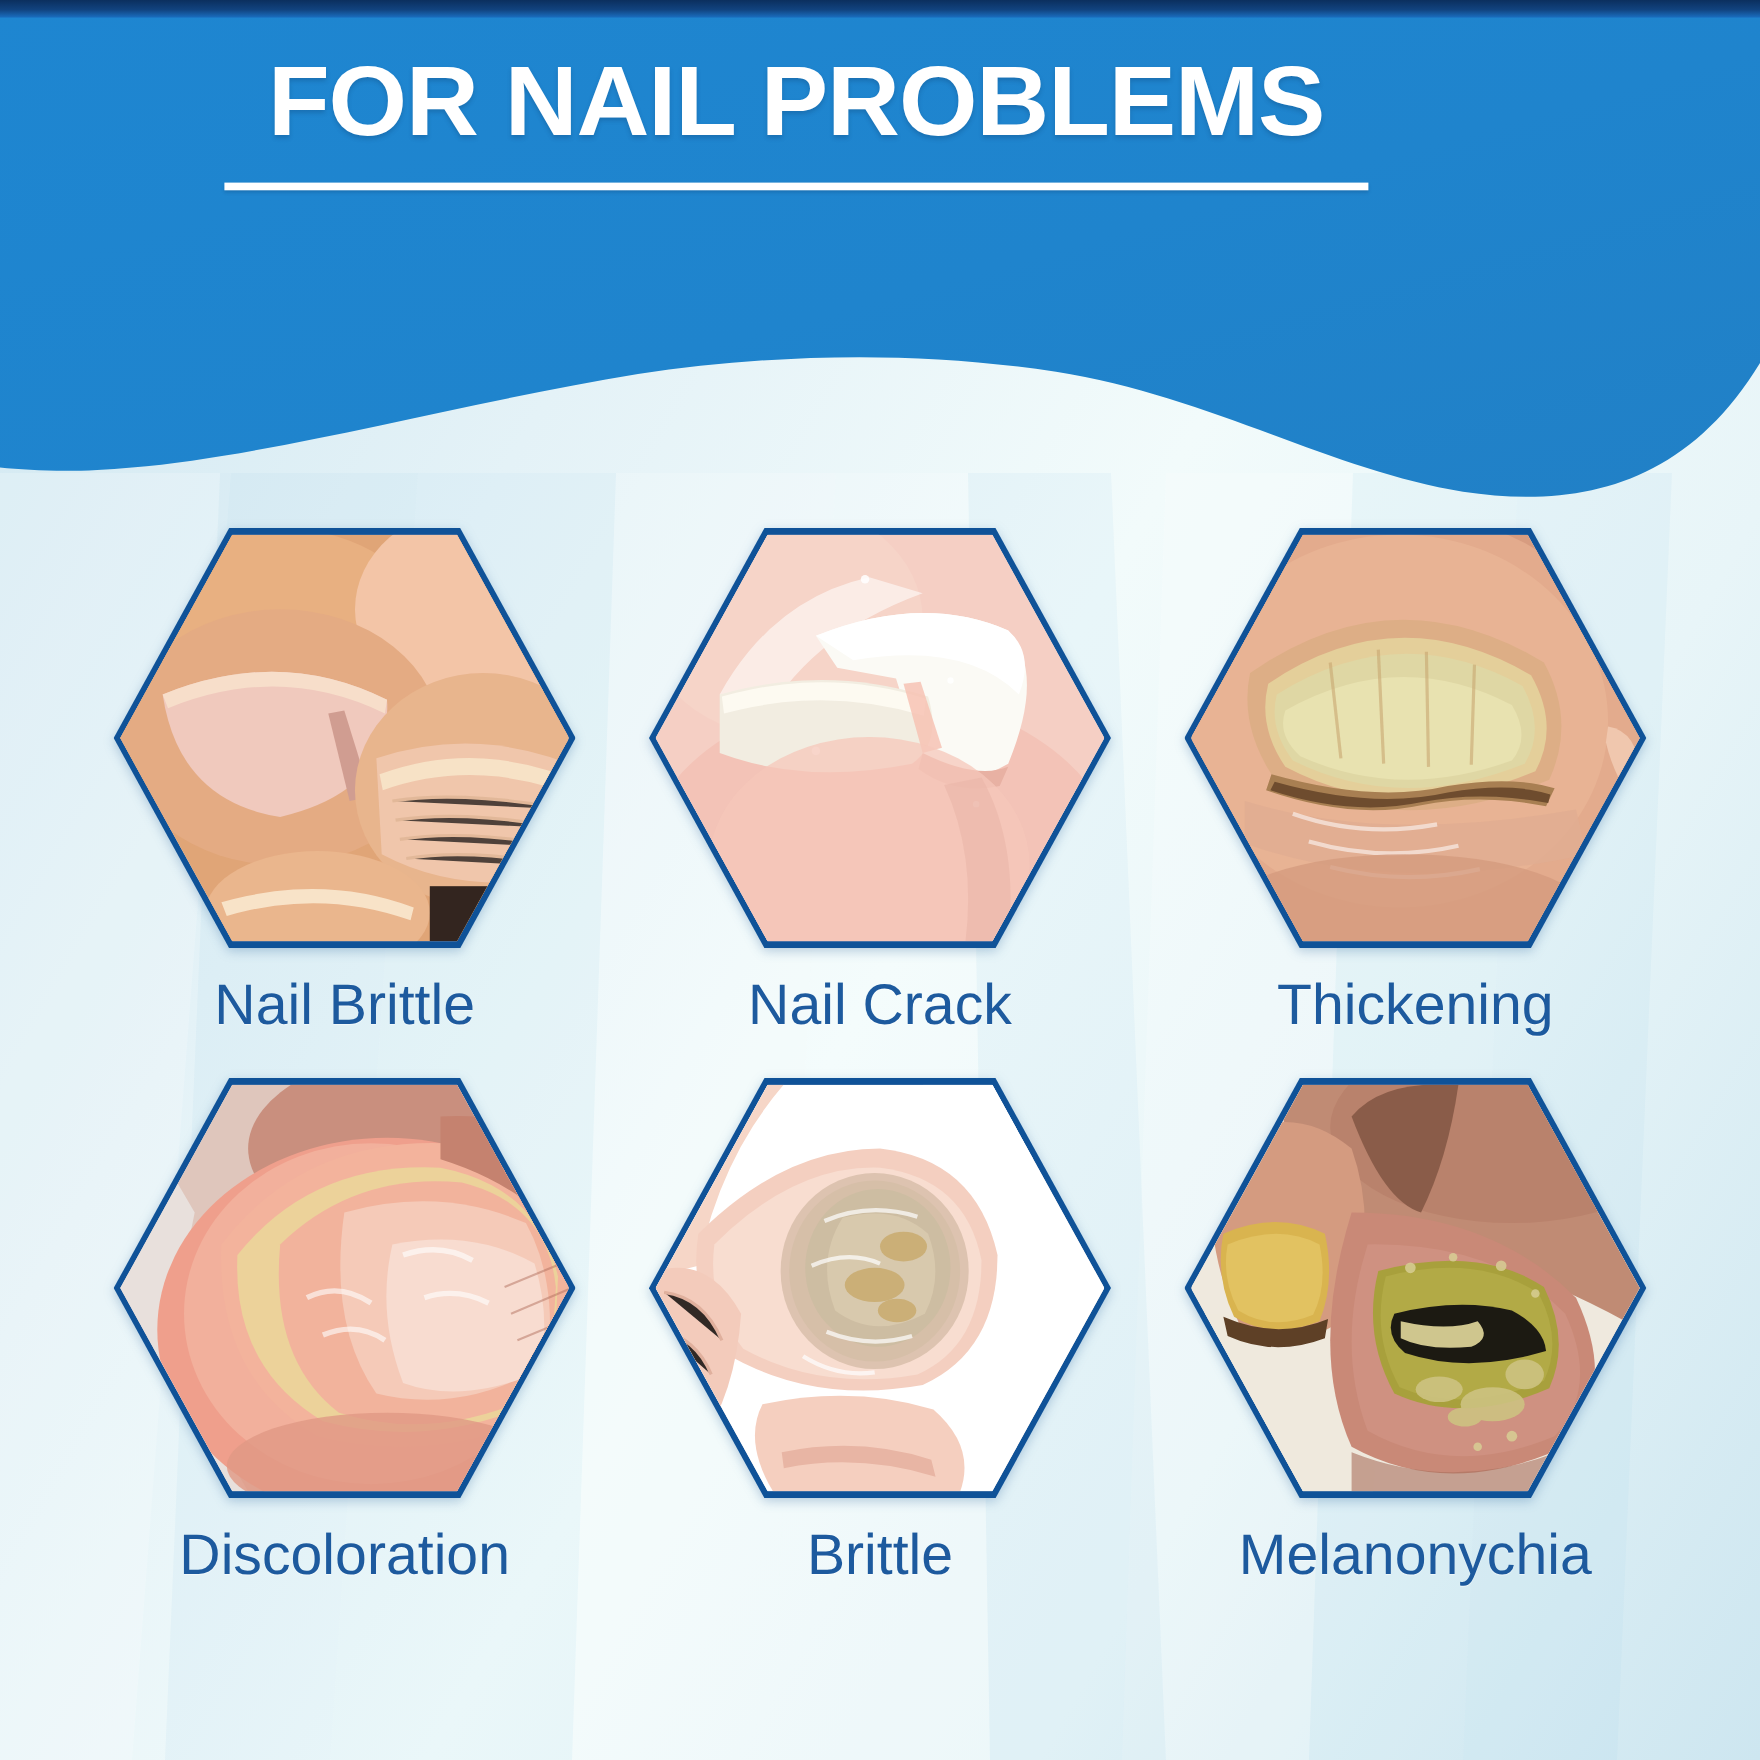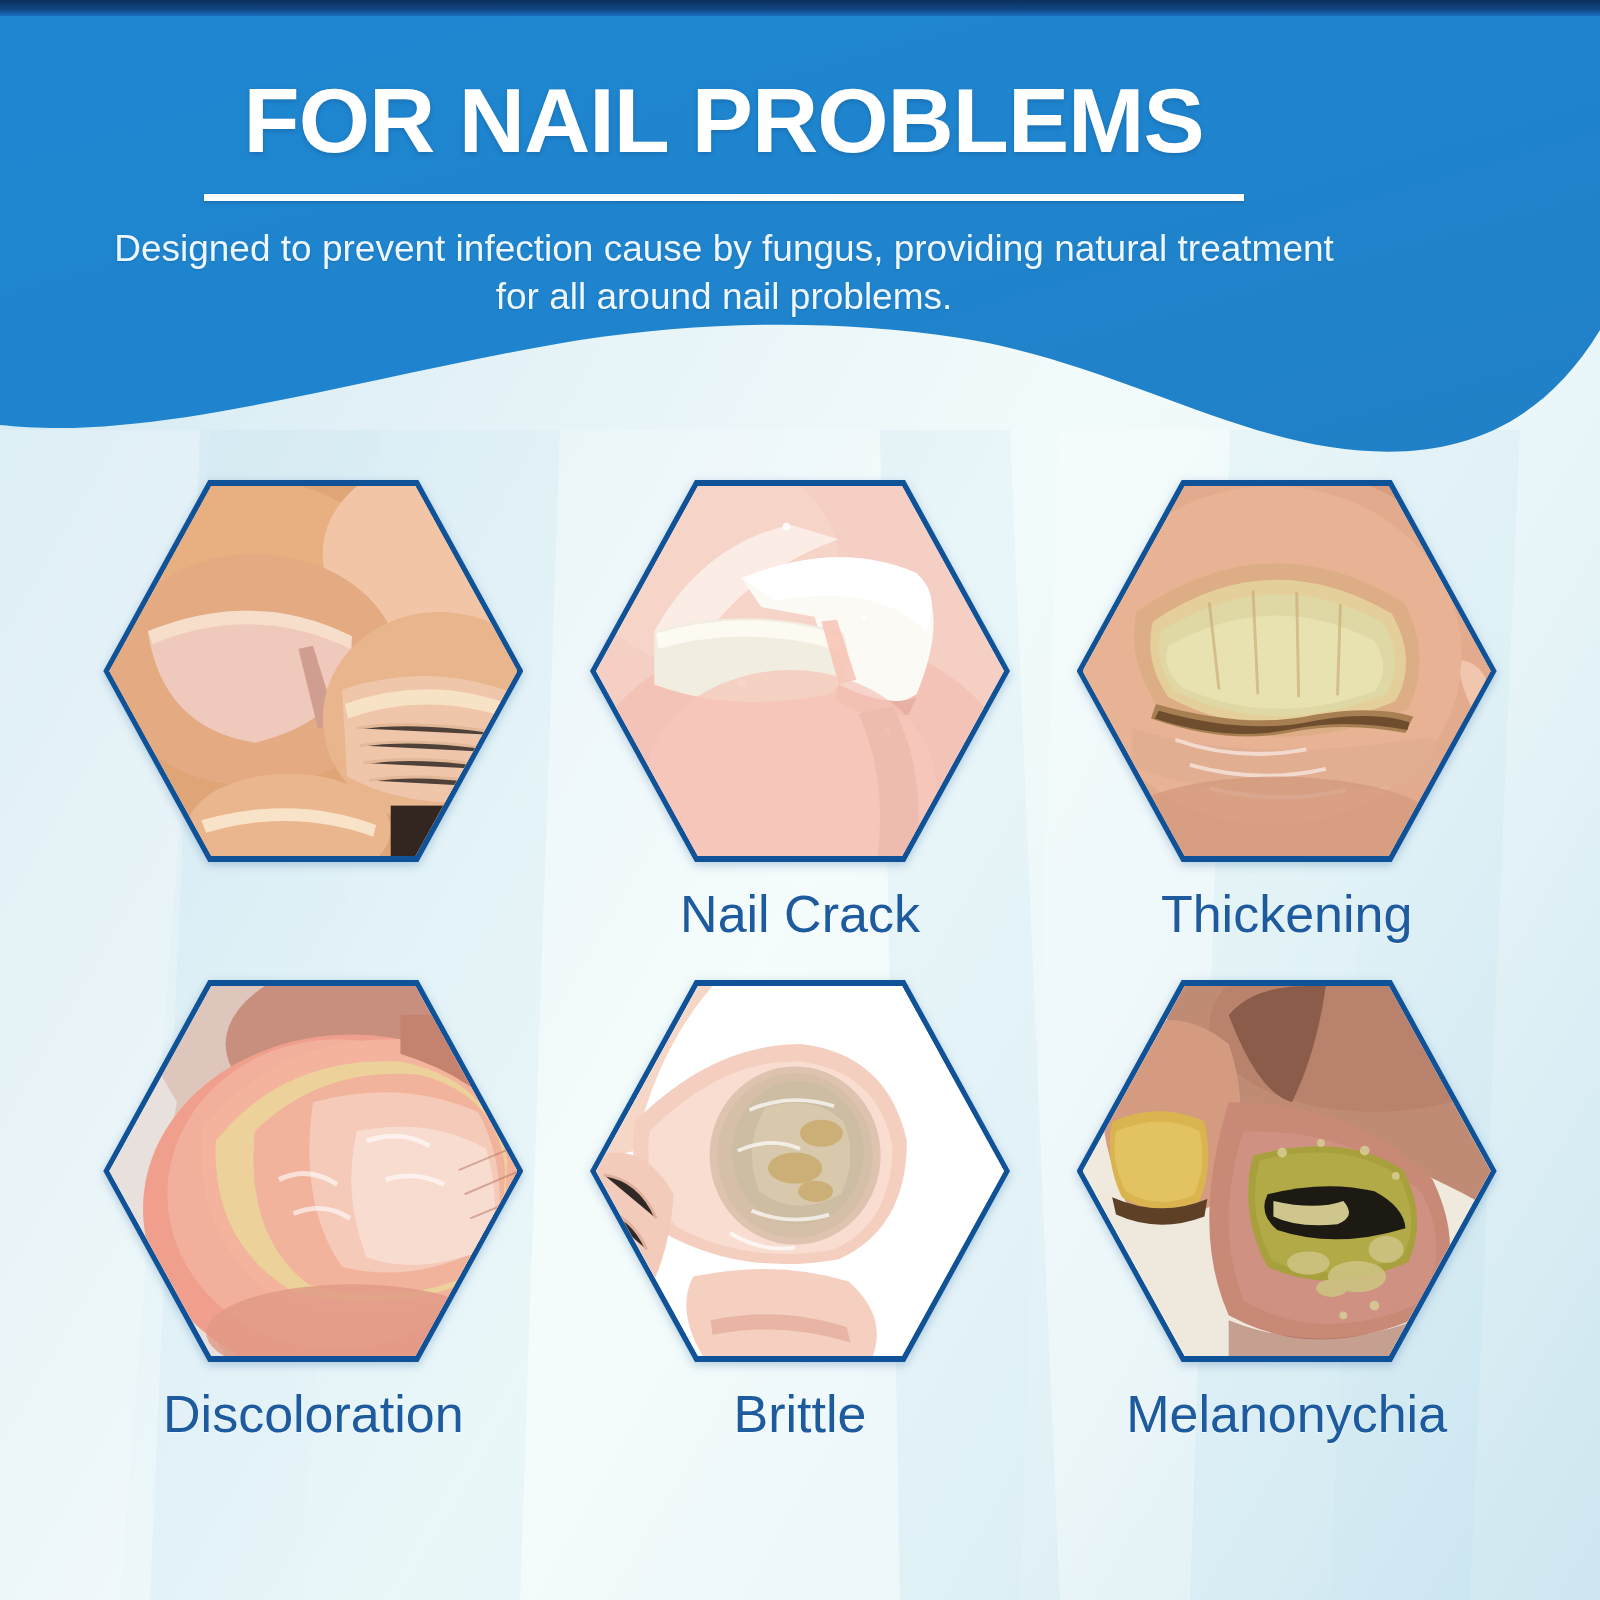--- a/index.html
+++ b/index.html
@@ -37,21 +37,21 @@
   .header-wrap {
     position:absolute; top:0; left:0; width:1600px; height:470px;
     z-index:4;
   }
   .header-wrap svg { position:absolute; inset:0; width:1600px; height:470px; }
 
   .header-content {
     position:absolute; top:0; left:0; width:1448px; height:340px;
     z-index:6;
     display:flex; flex-direction:column; align-items:center;
-    padding-top:76px;
+    padding-top:48px;
   }
   .title {
     color:#ffffff;
     font-size:90px;
     font-weight:bold;
     letter-spacing:-1px;
     line-height:1.0;
     text-align:center;
     font-stretch:condensed;
     transform:scaleX(1.02);
@@ -159,21 +159,20 @@
                C830,318 700,322 580,340
                C420,366 250,414 120,425
                C70,430 30,428 0,425 Z" fill="url(#hdrGrad)"></path>
     </svg>
   </div>
   <div class="top-strip"></div>
 
   <div class="header-content">
     <div class="title">FOR NAIL PROBLEMS</div>
     <div class="rule"></div>
-    <div class="subtitle">Designed to prevent infection cause by fungus, providing natural treatment for all around nail problems.</div>
   </div>
 
   <div class="grid">
 
     <div class="cell">
       <div class="hex-outer">
         <div class="hex-border"></div>
         <div class="hex-inner">
           <div class="photo">
             <svg viewBox="0 0 420 382" preserveAspectRatio="none">
@@ -194,20 +193,21 @@
                 <path d="M268,304 Q330,294 420,312"></path>
               </g>
               <ellipse cx="185" cy="355" rx="105" ry="58" fill="#eab389"></ellipse>
               <path d="M95,345 Q190,318 275,350 L272,362 Q188,332 100,358 Z" fill="#f8e2c6"></path>
               <rect x="290" y="330" width="130" height="52" fill="#2b1d16"></rect>
               <rect x="0" y="0" width="420" height="382" fill="#ffffff" opacity=".04"></rect>
             </svg>
           </div>
         </div>
       </div>
+      <div class="caption">Nail Brittle</div>
     </div>
 
     <div class="cell">
       <div class="hex-outer">
         <div class="hex-border"></div>
         <div class="hex-inner">
           <div class="photo">
             <svg viewBox="0 0 420 382" preserveAspectRatio="none">
               <rect width="420" height="382" fill="#f5cfc4"></rect>
               <ellipse cx="210" cy="330" rx="230" ry="180" fill="#f3c3b7"></ellipse>

